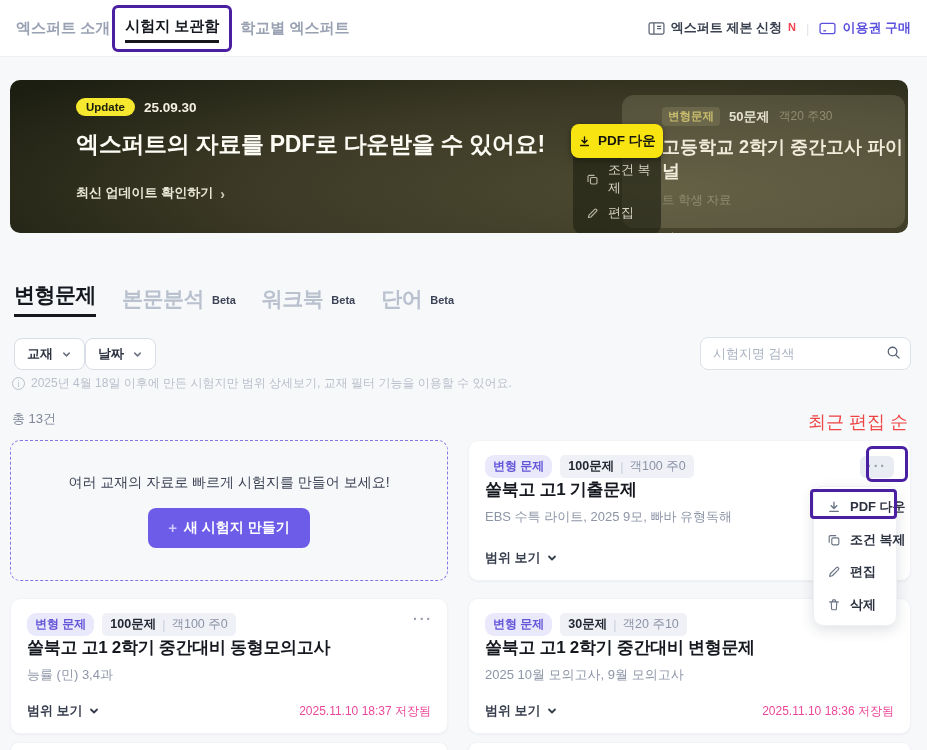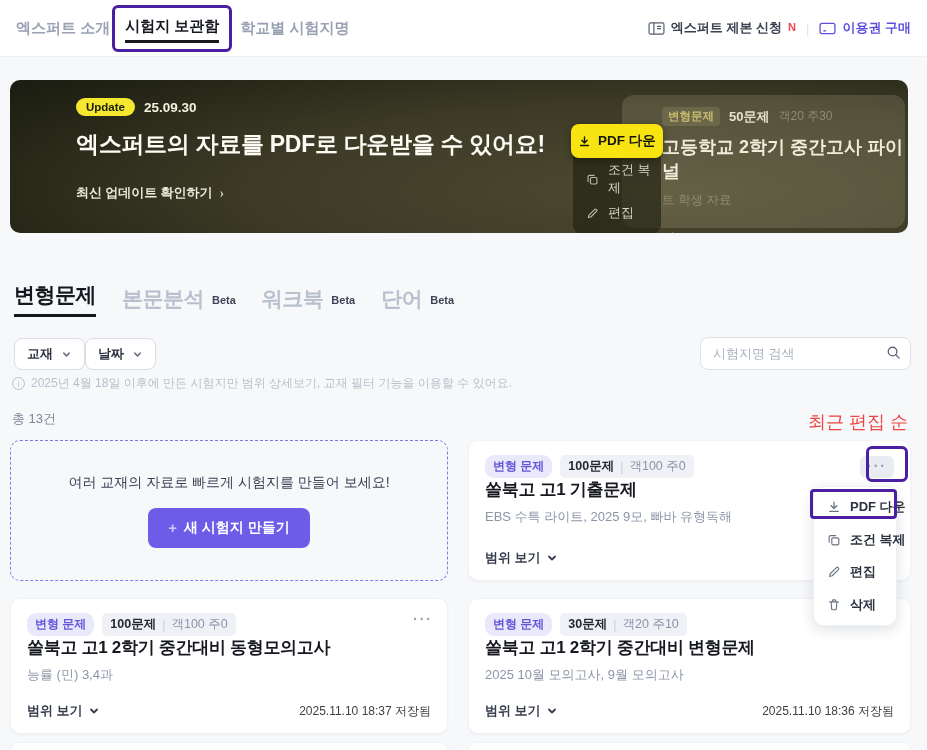--- a/index.html
+++ b/index.html
@@ -33,21 +33,21 @@
   .p-count { font-size:13px; font-weight:800; color:#e6e3cf; }
   .p-detail { font-size:12px; color:#8f8c6f; }
   .p-title { margin-top:9px; font-size:18px; font-weight:800; color:#efecda; }
   .p-sub { margin-top:9px; font-size:12.5px; color:#8f8c6f; }
   .p-range { margin-top:20px; font-size:13px; color:#8f8c6f; display:flex; align-items:center; gap:5px; }
   .b-update-row { position:absolute; left:66px; top:18px; display:flex; align-items:center; gap:9px; }
   .b-update-pill { background:#f5e82e; color:#1c1e10; font-size:11.5px; font-weight:800; padding:3px 10px; border-radius:999px; }
   .b-update-date { font-size:13.5px; font-weight:700; color:#f3f1e2; }
   .b-headline { position:absolute; left:66px; top:49px; font-size:23px; font-weight:800; color:#fcfbf4; letter-spacing:-.3px; }
   .b-link { position:absolute; left:66px; top:104px; font-size:13px; font-weight:700; color:#e9e7d8;
-            display:flex; align-items:flex-end; gap:7px; cursor:pointer;font-family:Liberation Serif, serif; }
+            display:flex; align-items:flex-end; gap:7px; cursor:pointer; }
   .b-link .arr { font-size:14px; font-weight:700; color:#cfcdbc; }
   .b-dropdown { position:absolute; left:563px; top:44px; width:88px; height:110px; }
   .bd-panel { position:absolute; left:0; right:0; top:4px; bottom:0; background:rgba(32,34,20,.66); border-radius:9px; }
   .bd-pdf { position:absolute; left:-2px; right:-2px; top:0; height:34px; background:#f8e411; border-radius:8px;
             display:flex; align-items:center; justify-content:center; gap:7px; font-size:13.5px; font-weight:800; color:#15170d;
             box-shadow:0 2px 6px rgba(0,0,0,.35); cursor:pointer; z-index:2; }
   .bd-item { position:absolute; left:0; right:0; height:30px; display:flex; align-items:center; gap:9px; padding-left:13px;
              font-size:13px; color:#d6d4c6; cursor:pointer; z-index:2; }
   .bd-item.copy { top:40px; } .bd-item.edit { top:74px; }
   .bd-item .icn { color:#b9b7a6; display:flex; }
@@ -96,21 +96,21 @@
   .badge-type { background:#eae8fb; color:#6355d8; font-size:12px; font-weight:700; padding:3px 8px; border-radius:9px; }
   .badge-pill { background:#eff1f7; border-radius:5px; padding:3px 8px; display:flex; align-items:center; font-size:12.5px; }
   .bp-count { font-weight:700; color:#232731; }
   .bp-div { color:#c9cfdb; margin:0 6px; }
   .bp-detail { color:#8b93a6; }
   .c-title { font-size:17px; font-weight:800; color:#15181f; letter-spacing:-.3px; }
   .c-sub { margin-top:7px; font-size:13px; color:#8d95a6; }
   .c-footer { position:absolute; left:16px; right:16px; bottom:13px; display:flex; align-items:center; justify-content:space-between; }
   .range { display:flex; align-items:center; gap:5px; font-size:13px; font-weight:700; color:#363d4c; cursor:pointer; }
   .range .icn { color:#363d4c; display:flex; }
-  .c-date { font-size:12px; color:#404040; }
+  .c-date { font-size:12px; color:#ec4899; }
   .dots { position:absolute; top:12px; right:14px; color:#959dae; font-size:14px; font-weight:800; letter-spacing:2px; cursor:pointer; }
   .dots.boxed { top:15px; right:16px; background:#e9ecf2; border-radius:6px; padding:2px 7px 4px; }
 
   .sliver { position:absolute; background:#fff; border:1px solid #f1f3f6; border-bottom:none; border-radius:10px 10px 0 0;
             box-shadow:0 1px 2px rgba(25,35,55,.05); height:8px; }
   .sliver.left { left:10px; top:742px; width:438px; }
   .sliver.right { left:468px; top:742px; width:443px; }
 
   
   .ctx-menu { position:absolute; left:813px; top:486px; width:84px; background:#fff; border:1px solid #eef0f4;
@@ -129,21 +129,21 @@
 </head>
 <body>
 
 <div class="page">
 
   <header class="navbar">
     <span class="nav-item">엑스퍼트 소개</span>
     <span class="nav-active-wrap">
       <span class="nav-active">시험지 보관함</span>
     </span>
-    <span class="nav-item third">학교별 시험지명</span>
+    <span class="nav-item third">학교별 엑스퍼트</span>
 
     <span class="nav-right">
       <span class="nav-link">
         <span class="icn">
           <svg width="17" height="13" viewBox="0 0 18 14" fill="none" stroke="currentColor" stroke-width="1.3">
             <rect x="1" y="1" width="16" height="12" rx="1.6"></rect>
               <path d="M6.2 1v12M9.6 4.6h4.4M9.6 7.2h4.4"></path>
           </svg>
         </span>
         <span>엑스퍼트 제본 신청</span>

